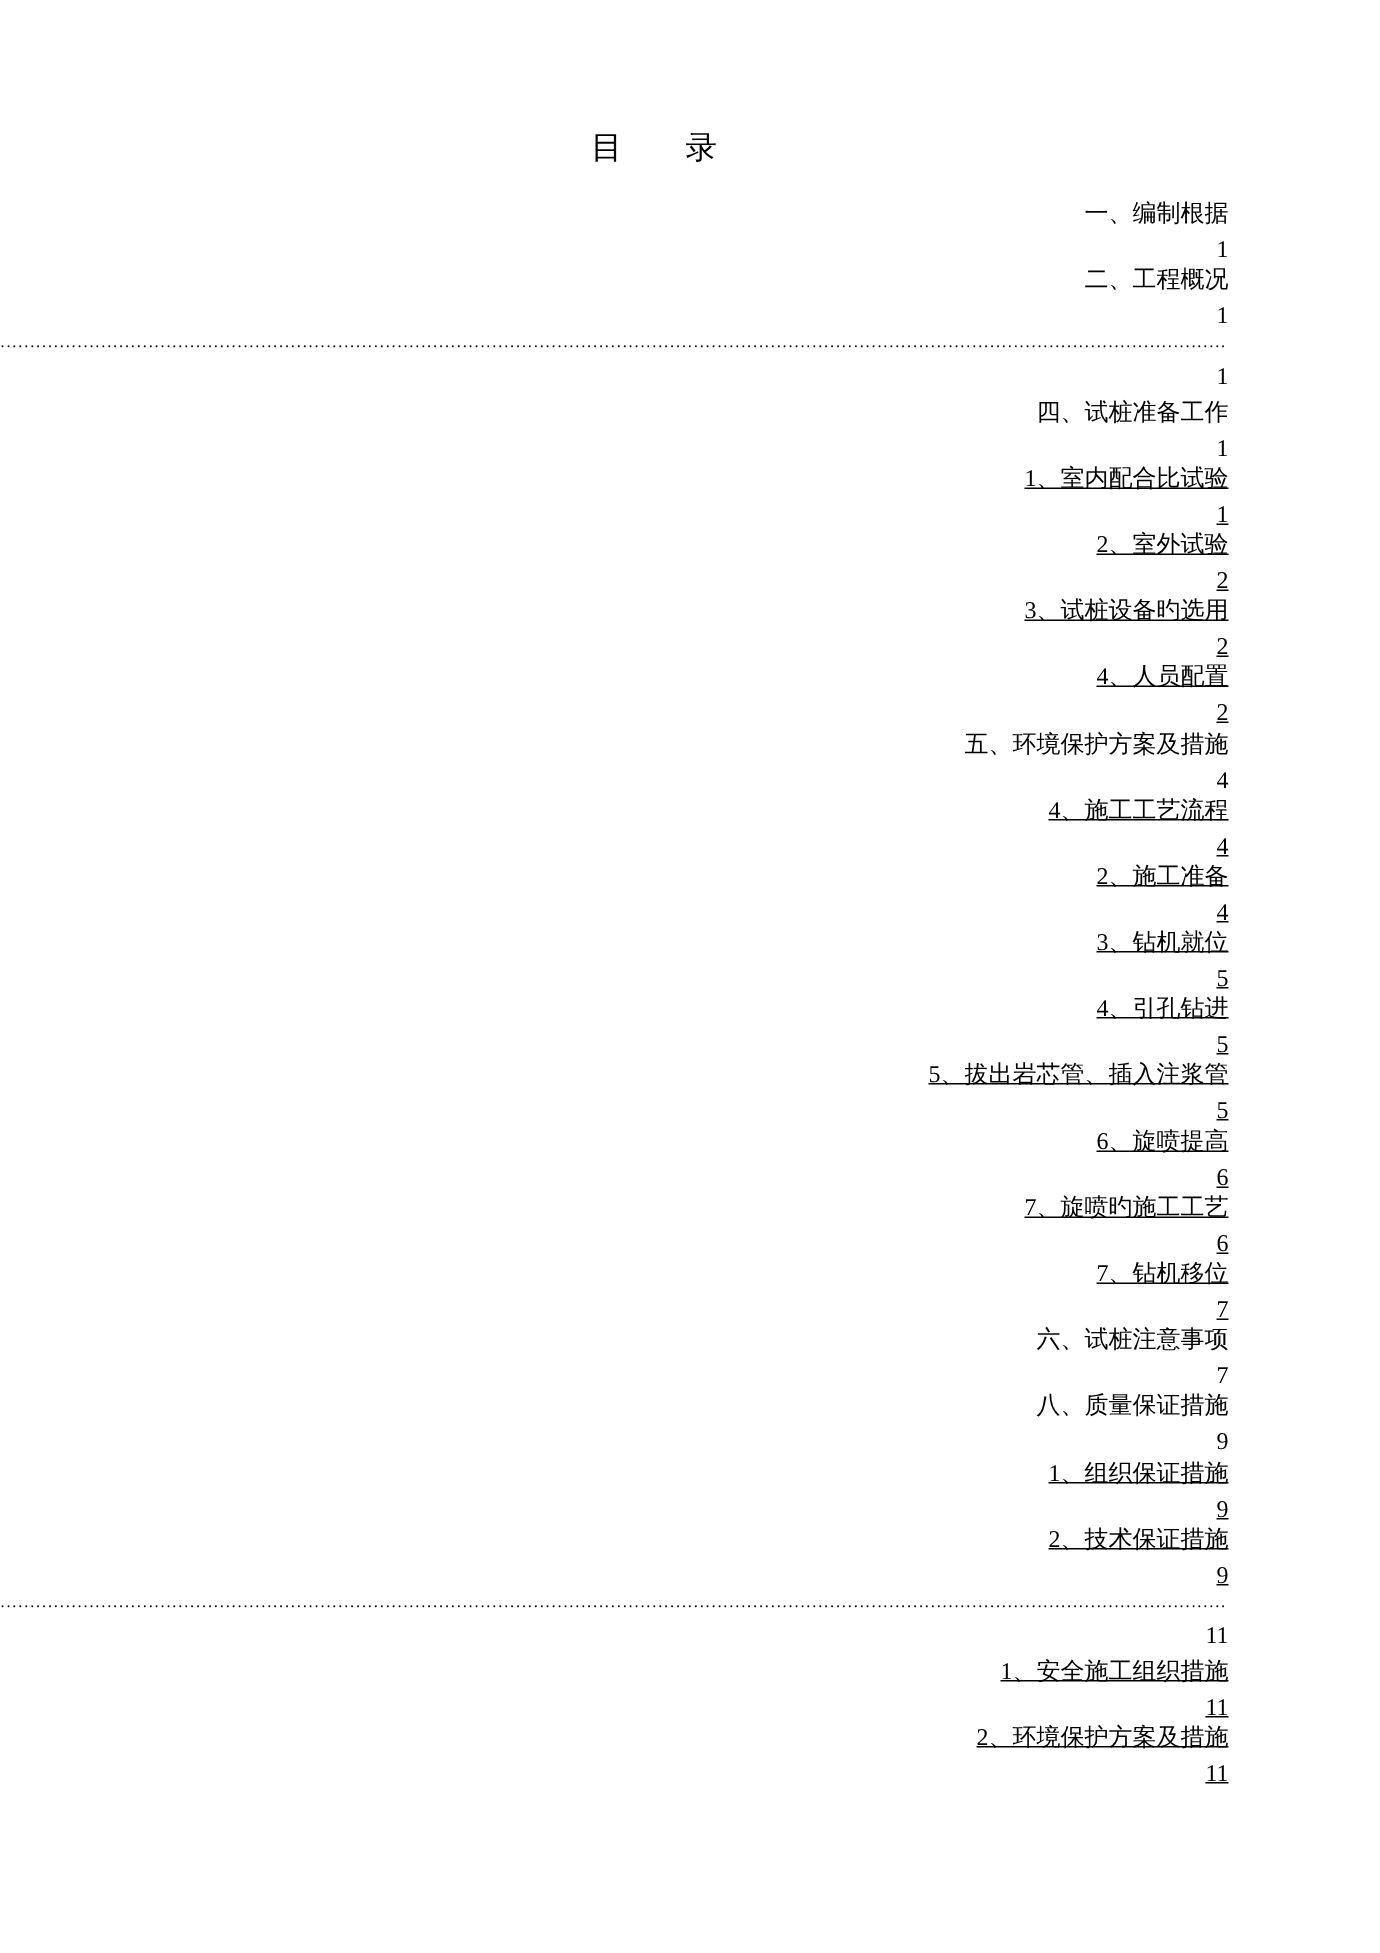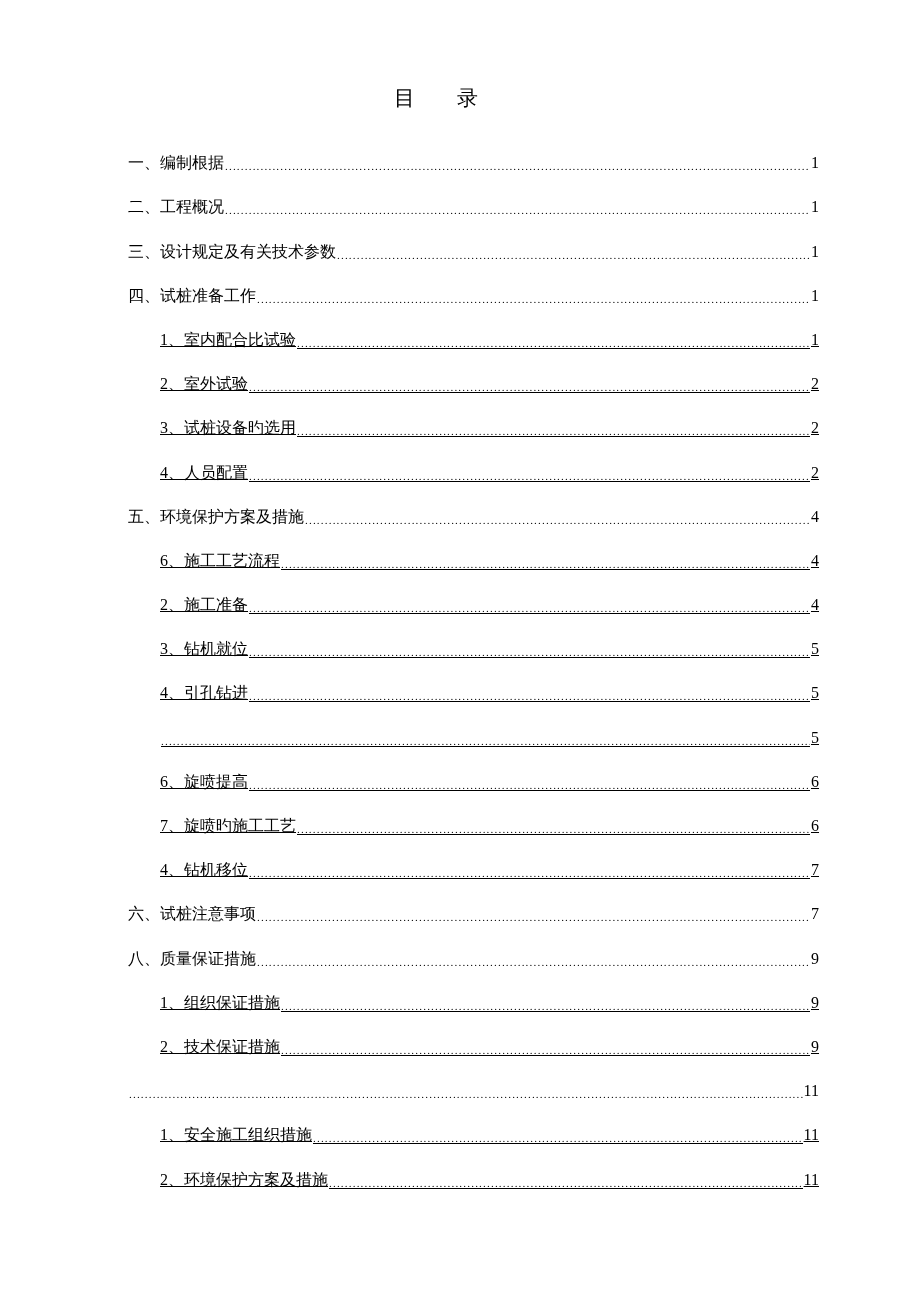--- a/index.html
+++ b/index.html
@@ -2,21 +2,21 @@
 <html><head>
 <meta charset="utf-8">
 <style>
   html, body { margin: 0; padding: 0; background: #ffffff; }
   body { width: 920px; height: 1302px; position: relative; overflow: hidden;
          font-family: "Liberation Serif", "DejaVu Serif", serif; color: #000; }
   .title { position: absolute; top: 84px; left: 0; width: 872px; text-align: center;
            font-size: 21px; letter-spacing: 0; }
   .title .gap { display: inline-block; width: 42px; }
   .toc { position: absolute; top: 131px; left: 128px; width: 691px; }
-  .row { display: flex; align-items: flex-end; height: 44.2px; font-size: 16px; line-height: 24px; }
+  .row { display: flex; align-items: flex-end; height: 44.2px; font-size: 16px; line-height: 24px; flex-direction: column; }
   .row.l2 { padding-left: 32px; text-decoration: underline; }
   .label { white-space: nowrap; }
   .leader { flex: 1; overflow: hidden; white-space: nowrap; font-size: 11px; line-height: 18px;
             letter-spacing: 1.2px; margin: 0 1px; color: #000; }
   .leader::before { content: "........................................................................................................................................................................................................................................"; }
   .page { white-space: nowrap; }
 </style>
 </head>
 <body>
 
@@ -29,21 +29,20 @@
     <span class="label">一、编制根据</span>
     <span class="leader"></span>
     <span class="page">1</span>
   </div>
     <div class="row">
     <span class="label">二、工程概况</span>
     <span class="leader"></span>
     <span class="page">1</span>
   </div>
     <div class="row">
-    <span class="label">三、设计规定及有关技术参数</span>
     <span class="leader"></span>
     <span class="page">1</span>
   </div>
     <div class="row">
     <span class="label">四、试桩准备工作</span>
     <span class="leader"></span>
     <span class="page">1</span>
   </div>
     <div class="row l2">
     <span class="label">1、室内配合比试验</span>
@@ -64,55 +63,56 @@
     <span class="label">4、人员配置</span>
     <span class="leader"></span>
     <span class="page">2</span>
   </div>
     <div class="row">
     <span class="label">五、环境保护方案及措施</span>
     <span class="leader"></span>
     <span class="page">4</span>
   </div>
     <div class="row l2">
-    <span class="label">6、施工工艺流程</span>
+    <span class="label">4、施工工艺流程</span>
     <span class="leader"></span>
     <span class="page">4</span>
   </div>
     <div class="row l2">
     <span class="label">2、施工准备</span>
     <span class="leader"></span>
     <span class="page">4</span>
   </div>
     <div class="row l2">
     <span class="label">3、钻机就位</span>
     <span class="leader"></span>
     <span class="page">5</span>
   </div>
     <div class="row l2">
     <span class="label">4、引孔钻进</span>
     <span class="leader"></span>
     <span class="page">5</span>
   </div>
     <div class="row l2">
+    <span class="label">5、拔出岩芯管、插入注浆管</span>
     <span class="leader"></span>
     <span class="page">5</span>
   </div>
     <div class="row l2">
     <span class="label">6、旋喷提高</span>
     <span class="leader"></span>
     <span class="page">6</span>
   </div>
     <div class="row l2">
     <span class="label">7、旋喷旳施工工艺</span>
     <span class="leader"></span>
     <span class="page">6</span>
   </div>
     <div class="row l2">
-    <span class="label">4、钻机移位</span>
+    <span class="label">7、钻机移位</span>
     <span class="leader"></span>
     <span class="page">7</span>
   </div>
     <div class="row">
     <span class="label">六、试桩注意事项</span>
     <span class="leader"></span>
     <span class="page">7</span>
   </div>
     <div class="row">
     <span class="label">八、质量保证措施</span>

